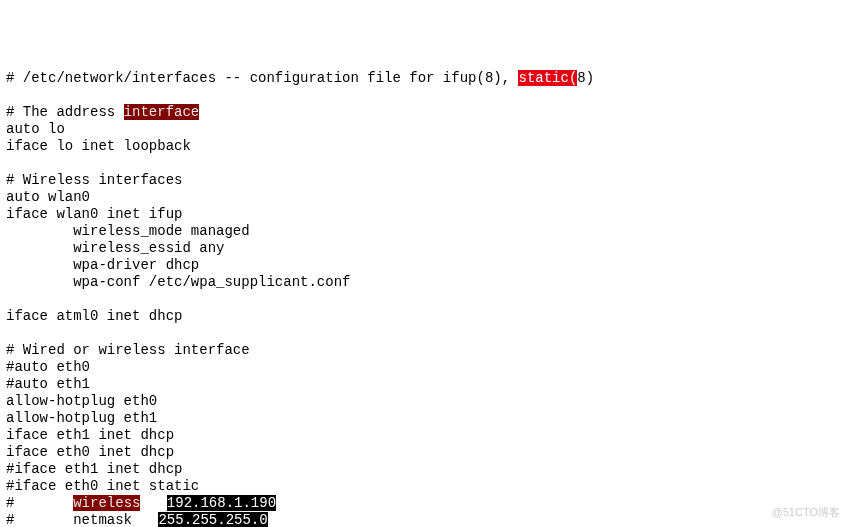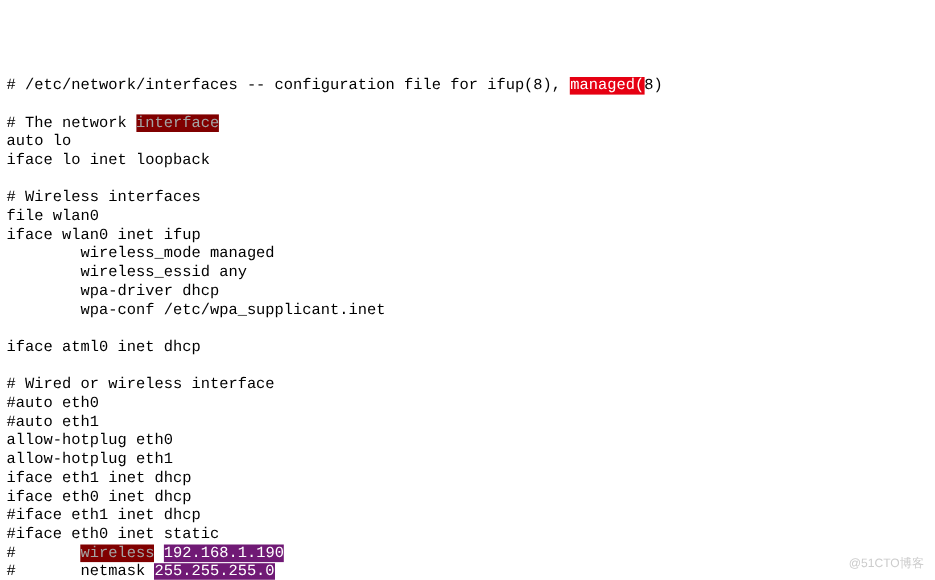--- a/index.html
+++ b/index.html
@@ -16,54 +16,55 @@
     box-sizing: border-box;
     position: relative;
     overflow: hidden;
   }
   .hl-red {
     background: #e60012;
     color: #ffffff;
   }
   .hl-dark {
     background: #800000;
-    color: #a3a3a3;
+    color: #e5e5e5;
   }
   .hl-green {
-    background: #701a75;
+    background: #000000;
     color: #ffffff;
+    margin-left: 18px;
   }
   .watermark {
     position: absolute;
     right: 10px;
     bottom: 6px;
     color: #cccccc;
     font-family: Arial, sans-serif;
     font-size: 11px;
     white-space: nowrap;
   }
 </style>
 </head>
 <body>
 
 
 
-<div><span># /etc/network/interfaces -- configuration file for ifup(8), </span><span class="hl-red">managed(</span><span>8)</span>
+<div><span># /etc/network/interfaces -- configuration file for ifup(8), </span><span class="hl-red">static(</span><span>8)</span>
 <span></span>
-<span># The network </span><span class="hl-dark">interface</span>
+<span># The address </span><span class="hl-dark">interface</span>
 <span>auto lo</span>
 <span>iface lo inet loopback</span>
 <span></span>
 <span># Wireless interfaces</span>
-<span>file wlan0</span>
+<span>auto wlan0</span>
 <span>iface wlan0 inet ifup</span>
 <span>        wireless_mode managed</span>
 <span>        wireless_essid any</span>
 <span>        wpa-driver dhcp</span>
-<span>        wpa-conf /etc/wpa_supplicant.inet</span>
+<span>        wpa-conf /etc/wpa_supplicant.conf</span>
 <span></span>
 <span>iface atml0 inet dhcp</span>
 <span></span>
 <span># Wired or wireless interface</span>
 <span>#auto eth0</span>
 <span>#auto eth1</span>
 <span>allow-hotplug eth0</span>
 <span>allow-hotplug eth1</span>
 <span>iface eth1 inet dhcp</span>
 <span>iface eth0 inet dhcp</span>

